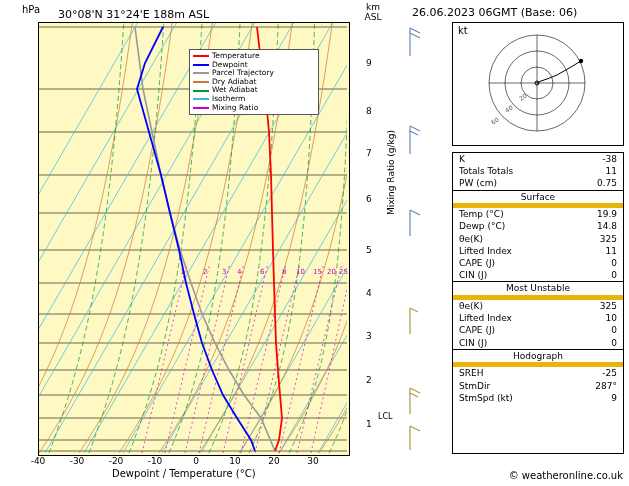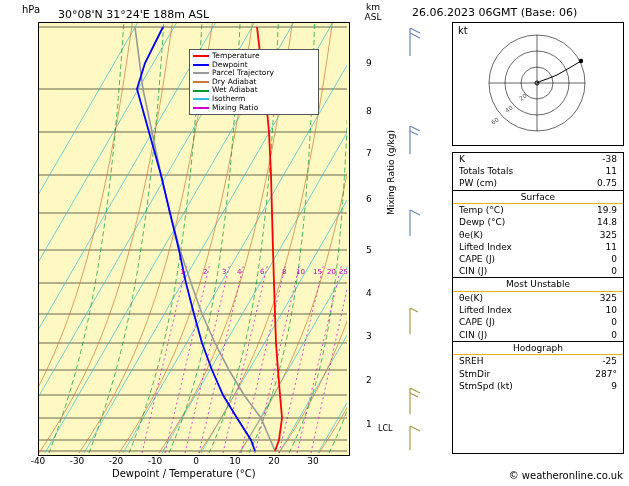--- a/index.html
+++ b/index.html
@@ -18,21 +18,21 @@
   .kmtick{position:absolute;left:366px;font-size:9px;color:#000;}
   .mixtick{position:absolute;font-size:7px;color:#c000c0;}
   svg{display:block;}
   #legend{position:absolute;left:150px;top:26px;width:122px;background:#fff;border:1px solid #555;font-size:7.5px;line-height:8.6px;padding:2px 3px;}
   #legend .row{display:flex;align-items:center;}
   #legend .sw{width:16px;height:2px;margin-right:3px;flex:0 0 16px;}
   #hodo{left:452px;top:22px;width:170px;height:122px;border:1px solid #000;background:#fff;}
   #hodokt{left:458px;top:25px;font-size:10px;color:#000;}
   #tablebox{left:452px;top:152px;width:170px;height:300px;border:1px solid #000;background:#fff;font-size:9px;}
   .trow{display:flex;justify-content:space-between;padding:0 6px;line-height:12.2px;}
-  .thead{text-align:center;line-height:12.6px;border-top:1px solid #000;border-bottom:1px solid #eab308;background:#fff;}
+  .thead{text-align:center;line-height:12.6px;border-top:1px solid #000;border-bottom:5px solid #eab308;background:#fff;}
 </style>
 </head>
 <body>
 
 <div class="abs" id="hpa">hPa</div>
 <div class="abs" id="coords">30°08'N 31°24'E 188m ASL</div>
 <div class="abs" id="kmlabel">
   <span>km</span><br>
   <span>ASL</span>
 </div>
@@ -65,21 +65,21 @@
 
 <div class="kmtick" style="top:419px">1</div>
 <div class="kmtick" style="top:375px">2</div>
 <div class="kmtick" style="top:331px">3</div>
 <div class="kmtick" style="top:288px">4</div>
 <div class="kmtick" style="top:245px">5</div>
 <div class="kmtick" style="top:194px">6</div>
 <div class="kmtick" style="top:148px">7</div>
 <div class="kmtick" style="top:106px">8</div>
 <div class="kmtick" style="top:58px">9</div>
-<div class="kmtick" style="top:424px;left:378px;font-size:8px;">LCL</div>
+<div class="kmtick" style="top:412px;left:378px;font-size:8px;">LCL</div>
 <div class="abs" id="mixlabel">Mixing Ratio (g/kg)</div>
 
 <div class="abs" id="plotbox">
   <svg width="308" height="430" viewBox="0 0 308 430">
 
     <g stroke="#000" stroke-width="0.6">
       <line x1="0" y1="4" x2="308" y2="4"></line>
       <line x1="0" y1="66" x2="308" y2="66"></line>
       <line x1="0" y1="109" x2="308" y2="109"></line>
       <line x1="0" y1="152" x2="308" y2="152"></line>

